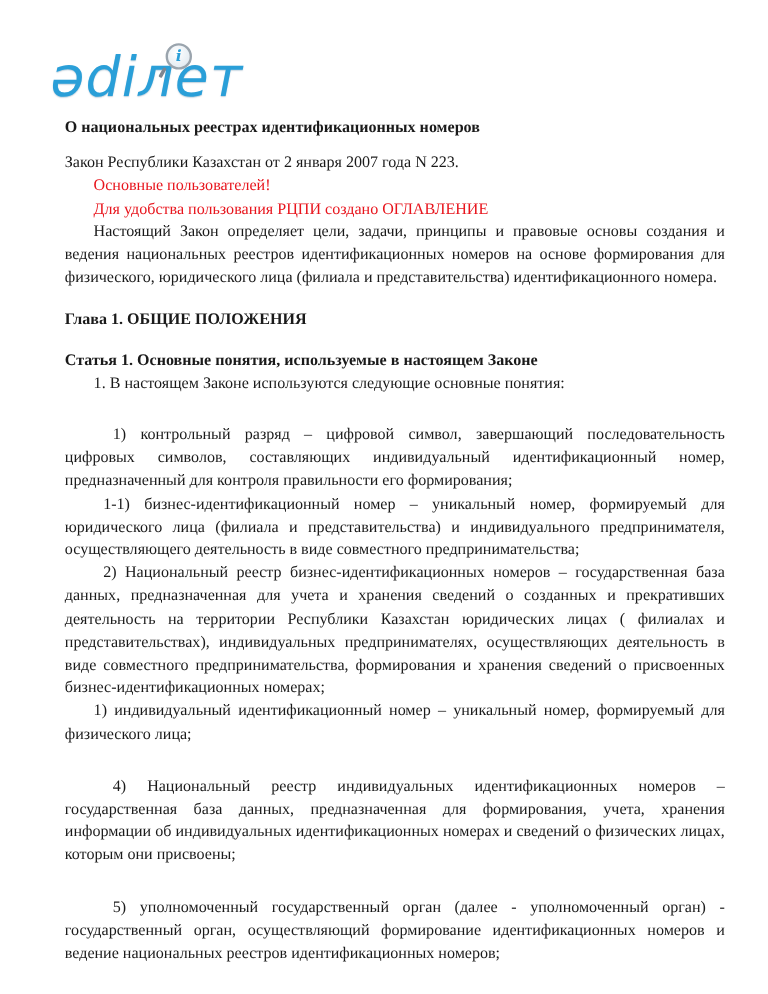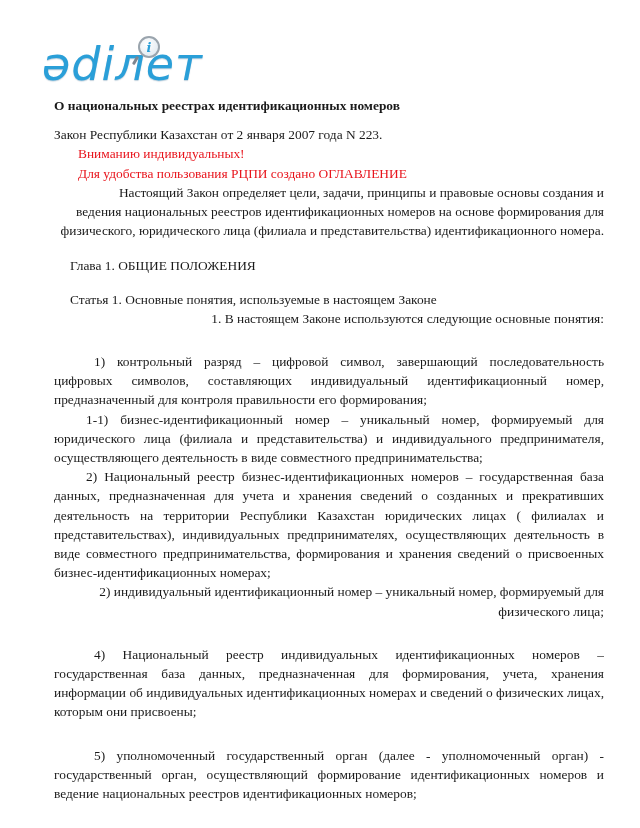--- a/index.html
+++ b/index.html
@@ -14,46 +14,46 @@
                border:2px solid #9aa4ad; background:radial-gradient(circle at 40% 35%, #ffffff 0%, #e6edf3 70%, #cfd8e0 100%);
                box-sizing:border-box; display:flex; align-items:center; justify-content:center;
                font-family:"DejaVu Serif",serif; font-style:italic; font-weight:bold; font-size:13px; color:#2a9fd8; }
   .logo-handle { position:absolute; left:92px; top:18px; width:3px; height:9px; background:#7d8690;
                  transform:rotate(30deg); border-radius:1px; }
 
   .doc { position:absolute; left:54px; top:96px; width:550px; font-size:13.4px; line-height:19.2px; }
   .title { font-weight:bold; font-size:13.4px; margin:0 0 10px 0; }
   p { margin:0; text-align:justify; }
   .plain { text-align:left; }
-  .ind1 { text-indent:24px;text-align:right; }
+  .ind1 { text-indent:24px; }
   .ind2 { text-indent:32px; }
   .ind3 { text-indent:40px;margin-top:24px; }
   .ind-red { padding-left:24px; text-align:left; color:#e8141c; }
-  .heading { font-weight:normal; margin:13px 0 0 16px; }
+  .heading { font-weight:bold; margin:13px 0 0 0; }
   .heading.art { margin-top:12px; }
 </style>
 </head>
 <body>
 
 <div class="logo">
   <span class="logo-text"><span>əd</span><span class="logo-i">i</span><span>лет</span></span>
   <span class="logo-handle"></span>
   <span class="logo-lens">i</span>
 </div>
 
 <div class="doc">
   <p class="title plain">О национальных реестрах идентификационных номеров</p>
   <p class="plain">Закон Республики Казахстан от 2 января 2007 года N 223.</p>
-  <p class="ind-red">Вниманию индивидуальных!</p>
+  <p class="ind-red">Основные пользователей!</p>
   <p class="ind-red">Для удобства пользования РЦПИ создано ОГЛАВЛЕНИЕ</p>
   <p class="ind1">Настоящий Закон определяет цели, задачи, принципы и правовые основы создания и ведения национальных реестров идентификационных номеров на основе формирования для физического, юридического лица (филиала и представительства) идентификационного номера.</p>
 
   <p class="heading plain" style="margin-top:16px">Глава 1. ОБЩИЕ ПОЛОЖЕНИЯ</p>
   <p class="heading art plain" style="margin-top:14px">Статья 1. Основные понятия, используемые в настоящем Законе</p>
   <p class="ind1 plain">1. В настоящем Законе используются следующие основные понятия:</p>
 
   <p class="ind3">1) контрольный разряд – цифровой символ, завершающий последовательность цифровых символов, составляющих индивидуальный идентификационный номер, предназначенный для контроля правильности его формирования;</p>
   <p class="ind2">1-1) бизнес-идентификационный номер – уникальный номер, формируемый для юридического лица (филиала и представительства) и индивидуального предпринимателя, осуществляющего деятельность в виде совместного предпринимательства;</p>
   <p class="ind2">2) Национальный реестр бизнес-идентификационных номеров – государственная база данных, предназначенная для учета и хранения сведений о созданных и прекративших деятельность на территории Республики Казахстан юридических лицах ( филиалах и представительствах), индивидуальных предпринимателях, осуществляющих деятельность в виде совместного предпринимательства, формирования и хранения сведений о присвоенных бизнес-идентификационных номерах;</p>
-  <p class="ind1">2) индивидуальный идентификационный номер – уникальный номер, формируемый для физического лица;</p>
+  <p class="ind1">1) индивидуальный идентификационный номер – уникальный номер, формируемый для физического лица;</p>
   <p class="ind3">4) Национальный реестр индивидуальных идентификационных номеров – государственная база данных, предназначенная для формирования, учета, хранения информации об индивидуальных идентификационных номерах и сведений о физических лицах, которым они присвоены;</p>
   <p class="ind3">5) уполномоченный государственный орган (далее - уполномоченный орган) - государственный орган, осуществляющий формирование идентификационных номеров и ведение национальных реестров идентификационных номеров;</p>
 </div>
 
 </body></html>

